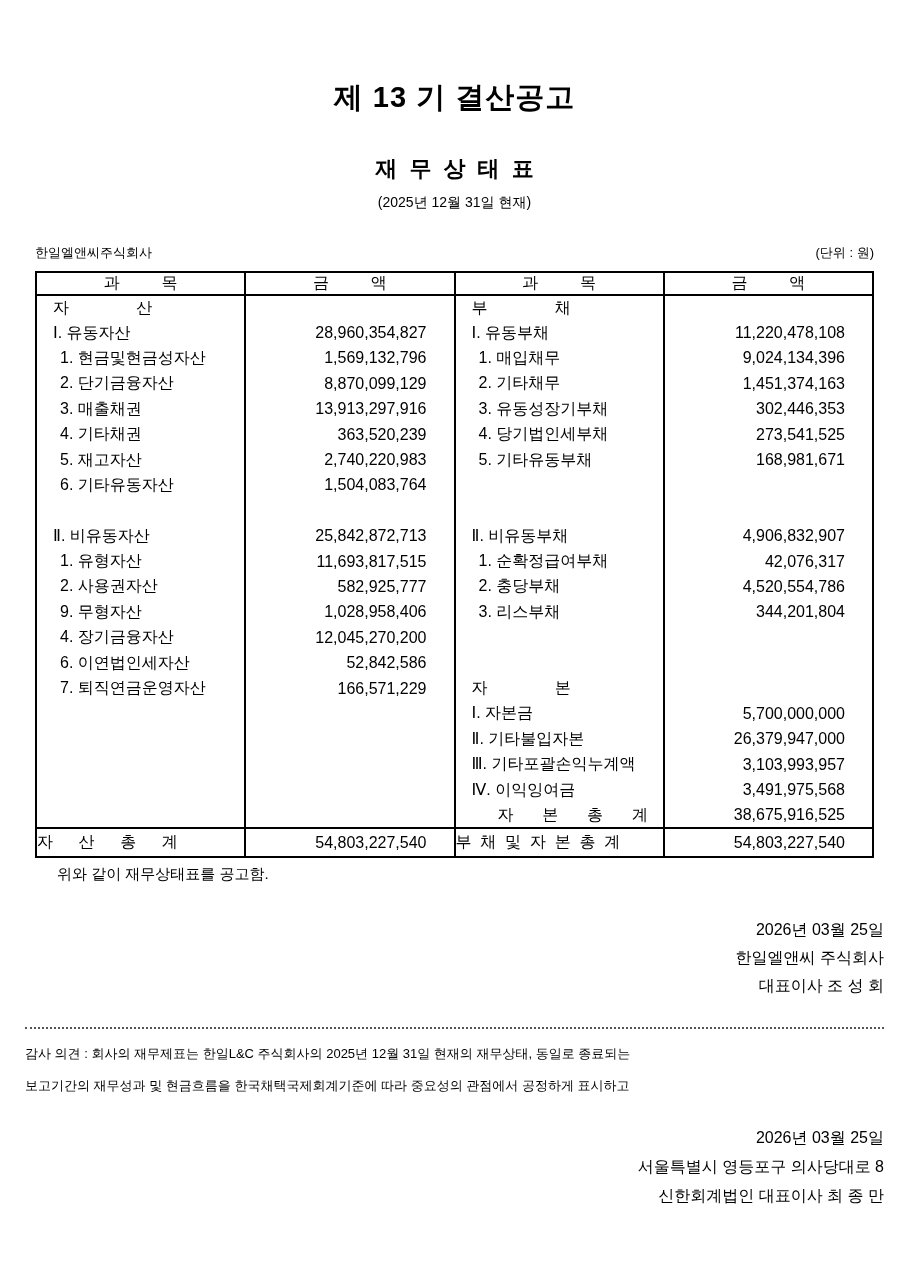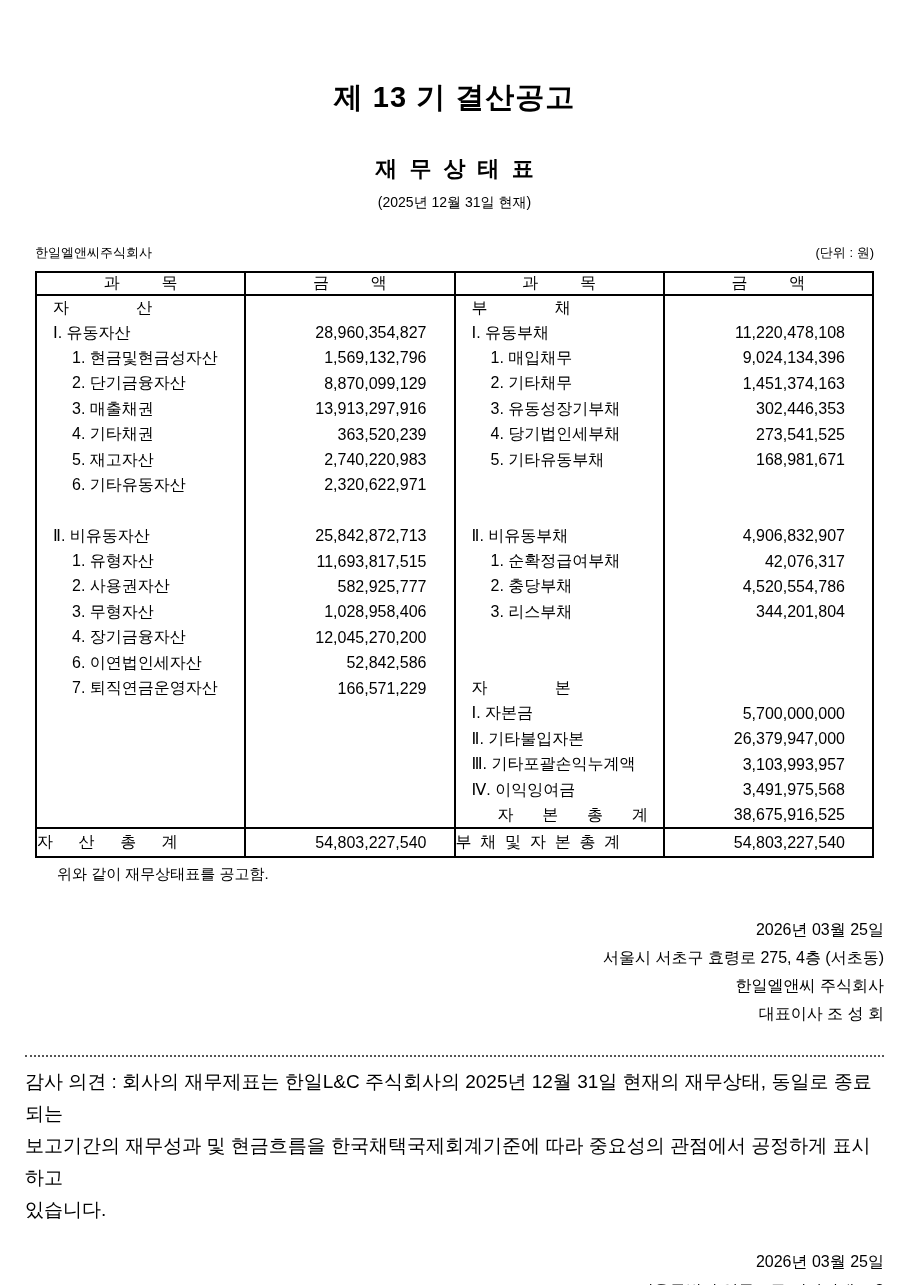--- a/index.html
+++ b/index.html
@@ -47,21 +47,21 @@
   table.bs thead th {
     height: 16px;
     border-bottom: 2px solid #000;
     text-align: center;
     font-weight: normal;
     vertical-align: middle;
   }
   .csp { letter-spacing: 2.6em; margin-right: -2.6em; }
   table.bs tbody td { height: 25.4px; vertical-align: middle; }
   td.lbl { text-align: left; padding-left: 16px; }
-  td.lbl.sub { padding-left: 35px; }
+  td.lbl.sub { padding-left: 23px; }
   td.amt { text-align: right; padding-right: 27px; }
   span.sec { letter-spacing: 4.2em; }
   span.tot { padding-left: 26px; letter-spacing: 1.8em; }
   table.bs tfoot td {
     height: 29px;
     border-top: 2px solid #000;
     vertical-align: middle;
   }
   td.tcell { text-align: left; }
   .tot-l { letter-spacing: 1.6em; margin-right: -1.6em; }
@@ -71,21 +71,21 @@
 
   .center-block { text-align: right; font-size: 16px; }
   .announce { margin-top: 32px; line-height: 28px; }
 
   hr.dotted {
     margin-top: 27px;
     border: none;
     border-top: 2px dotted #555;
     height: 0;
   }
-  .audit { margin-top: 9px; font-size: 19px; line-height: 32px; }
+  .audit { margin-top: 9px; font-size: 13px; line-height: 32px; }
   .auditor { margin-top: 21px; line-height: 29px; }
 </style>
 </head>
 <body>
 
 <div class="page">
 
   <h1 class="doc-title">제 13 기 결산공고</h1>
 
   <h2 class="stmt-title">
@@ -153,21 +153,21 @@
             <td class="amt">273,541,525</td>
           </tr>
           <tr>
             <td class="lbl sub"><span>5. 재고자산</span></td>
             <td class="amt">2,740,220,983</td>
             <td class="lbl sub"><span>5. 기타유동부채</span></td>
             <td class="amt">168,981,671</td>
           </tr>
           <tr>
             <td class="lbl sub"><span>6. 기타유동자산</span></td>
-            <td class="amt">2,320,622,971</td>
+            <td class="amt">1,504,083,764</td>
             <td class="lbl"><span></span></td>
             <td class="amt"></td>
           </tr>
           <tr>
             <td class="lbl"><span></span></td>
             <td class="amt"></td>
             <td class="lbl"><span></span></td>
             <td class="amt"></td>
           </tr>
           <tr>
@@ -182,21 +182,21 @@
             <td class="lbl sub"><span>1. 순확정급여부채</span></td>
             <td class="amt">42,076,317</td>
           </tr>
           <tr>
             <td class="lbl sub"><span>2. 사용권자산</span></td>
             <td class="amt">582,925,777</td>
             <td class="lbl sub"><span>2. 충당부채</span></td>
             <td class="amt">4,520,554,786</td>
           </tr>
           <tr>
-            <td class="lbl sub"><span>3. 무형자산</span></td>
+            <td class="lbl sub"><span>9. 무형자산</span></td>
             <td class="amt">1,028,958,406</td>
             <td class="lbl sub"><span>3. 리스부채</span></td>
             <td class="amt">344,201,804</td>
           </tr>
           <tr>
             <td class="lbl sub"><span>4. 장기금융자산</span></td>
             <td class="amt">12,045,270,200</td>
             <td class="lbl"><span></span></td>
             <td class="amt"></td>
           </tr>
@@ -251,31 +251,29 @@
           <td class="amt">54,803,227,540</td>
         </tr>
       </tfoot>
     </table>
 
     <div class="notice">위와 같이 재무상태표를 공고함.</div>
   </div>
 
   <div class="center-block announce">
     <div>2026년 03월 25일</div>
-    <div>서울시 서초구 효령로 275, 4층 (서초동)</div>
     <div>한일엘앤씨 주식회사</div>
     <div>대표이사  조 성 회</div>
   </div>
 
   <hr class="dotted">
 
   <div class="audit">
     <div>감사 의견 : 회사의 재무제표는 한일L&amp;C 주식회사의 2025년 12월 31일 현재의 재무상태, 동일로 종료되는</div>
     <div>보고기간의 재무성과 및 현금흐름을 한국채택국제회계기준에 따라 중요성의 관점에서 공정하게 표시하고</div>
-    <div>있습니다.</div>
   </div>
 
   <div class="center-block auditor">
     <div>2026년 03월 25일</div>
     <div>서울특별시 영등포구 의사당대로 8</div>
     <div>신한회계법인  대표이사  최  종  만</div>
   </div>
 
 </div>
 

